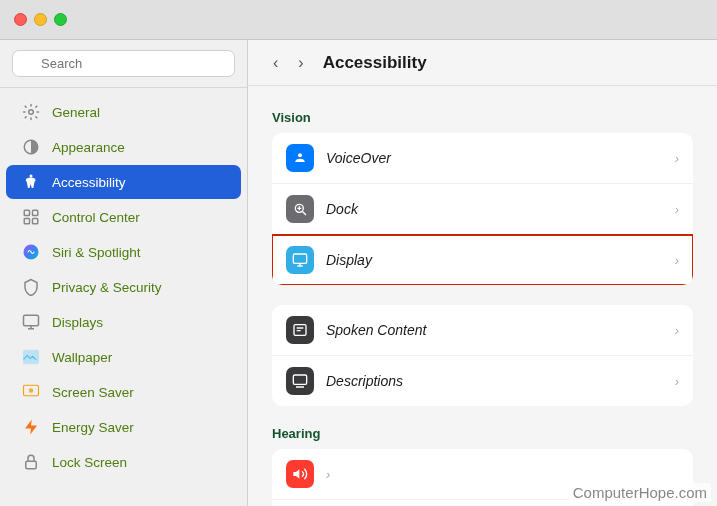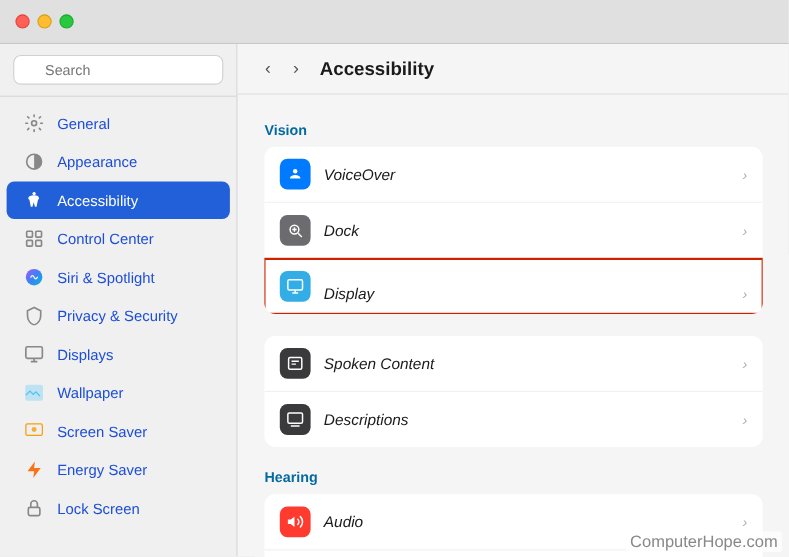--- a/index.html
+++ b/index.html
@@ -39,21 +39,21 @@
 
     
     .main-content {
       display: flex;
       flex: 1;
       overflow: hidden;
     }
 
     
     .sidebar {
-      width: 216px;
+      width: 248px;
       background: #f0f0f0;
       border-right: 1px solid #d0d0d0;
       display: flex;
       flex-direction: column;
       overflow: hidden;
       flex-shrink: 0;
     }
 
     .search-container {
       padding: 10px 12px;
@@ -88,21 +88,21 @@
       padding: 6px 0;
     }
     .sidebar-item {
       display: flex;
       align-items: center;
       padding: 6px 14px;
       cursor: pointer;
       border-radius: 7px;
       margin: 1px 6px;
       font-size: 13.5px;
-      color: #1d4ed8;
+      color: #4d7c0f;
       gap: 10px;
     }
     .sidebar-item.active {
       background: #2260d9;
       color: white;
     }
     .sidebar-item .item-icon {
       width: 22px;
       height: 22px;
       display: flex;
@@ -152,21 +152,21 @@
 
     .detail-body {
       flex: 1;
       overflow-y: auto;
       padding: 20px 24px;
     }
 
     .section-label {
       font-size: 13px;
       font-weight: 600;
-      color: #0369a1;
+      color: #14532d;
       margin-bottom: 8px;
       margin-top: 4px;
     }
 
     .settings-group {
       background: white;
       border-radius: 10px;
       overflow: hidden;
       margin-bottom: 20px;
     }
@@ -180,21 +180,20 @@
       position: relative;
       font-style: italic;
     }
     .settings-row:last-child {
       border-bottom: none;
     }
     .settings-row.highlighted {
       outline: 2px solid #cc2200;
       outline-offset: -1px;
       z-index: 2;
-      align-items: flex-end;
     }
 
     .row-icon {
       width: 28px;
       height: 28px;
       border-radius: 7px;
       display: flex;
       align-items: center;
       justify-content: center;
       font-size: 16px;
@@ -474,21 +473,20 @@
       <div class="settings-group">
 
         <div class="settings-row">
           <div class="row-icon row-icon-red">
             <svg class="row-svg" viewBox="0 0 24 24" fill="white">
               <path d="M11 5L6 9H2v6h4l5 4V5z"></path>
               <path d="M15.54 8.46a5 5 0 010 7.07" stroke="white" stroke-width="2" fill="none" stroke-linecap="round"></path>
               <path d="M19.07 4.93a10 10 0 010 14.14" stroke="white" stroke-width="2" fill="none" stroke-linecap="round"></path>
             </svg>
           </div>
-          <span class="row-label">Audio</span>
           <span class="row-chevron">›</span>
         </div>
 
         <div class="settings-row">
           
           
           
         </div>
       </div>
 

